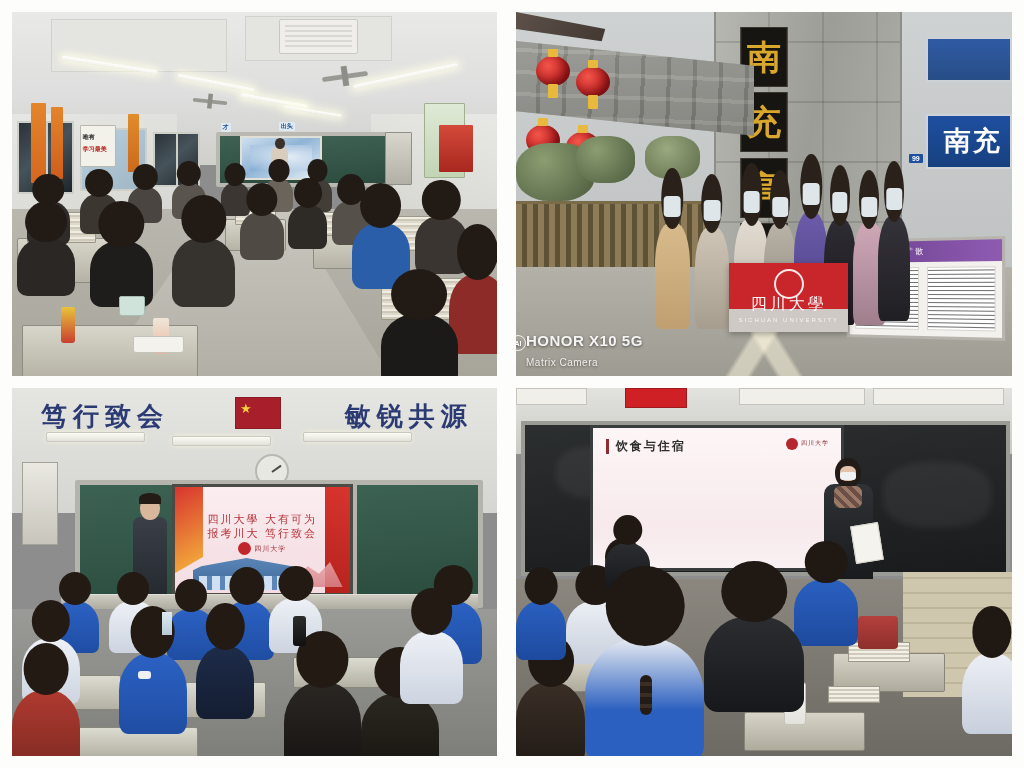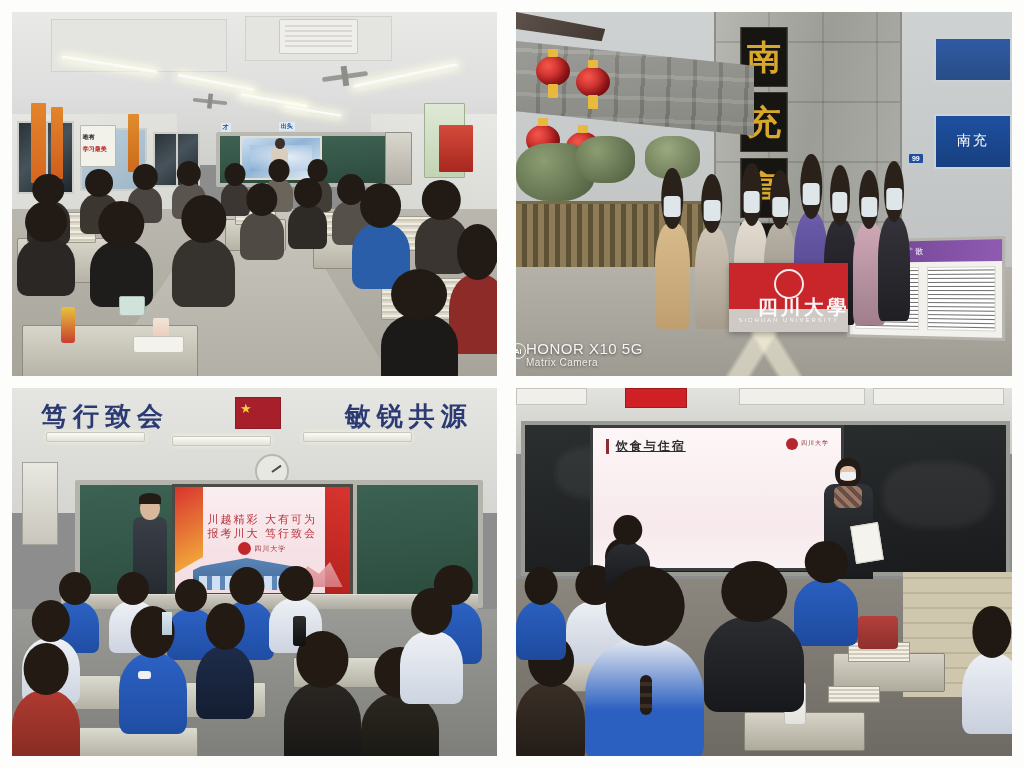--- a/index.html
+++ b/index.html
@@ -106,49 +106,49 @@
     background:repeating-linear-gradient(90deg,#8d7c57 0 6px,#5d5136 6px 11px);
     border-top:3px solid #7a6c49;}
   #p2 .ground{position:absolute;left:0;bottom:0;width:100%;height:30%;
     background:linear-gradient(180deg,#b4b1a8,#9e9b92);}
   #p2 .ground .paint{position:absolute;inset:0;
     background:
       linear-gradient(58deg,transparent 46%,rgba(255,250,225,.5) 47% 50%,transparent 51%),
       linear-gradient(-58deg,transparent 46%,rgba(255,250,225,.5) 47% 50%,transparent 51%);}
   #p2 .bluesign{position:absolute;background:linear-gradient(180deg,#1e4fa0,#17407f);
     border:2px solid #cdd3d8;display:flex;align-items:center;justify-content:center;
-    color:#fff;font-size:14px;font-weight:normal;letter-spacing:2px;
-    font-family:"DejaVu Sans", sans-serif;}
+    color:#fff;font-size:27px;font-weight:bold;letter-spacing:2px;
+    font-family:"DejaVu Sans", sans-serif;padding-left:8px;}
   #p2 .notice{position:absolute;background:#f2f1ed;border:3px solid #b6b4ad;}
   #p2 .notice .nhead{position:absolute;left:0;top:0;width:100%;height:22%;
     background:linear-gradient(90deg,#6b3f8f,#8e5bb0);color:#fff;font-size:8px;
     display:flex;align-items:center;padding-left:6px;box-sizing:border-box;
     font-family:"DejaVu Sans", sans-serif;}
   #p2 .notice .ncol{position:absolute;top:28%;height:64%;width:42%;background:#fff;
     border:1px solid #d6d4cd;
     background-image:repeating-linear-gradient(180deg,#6f6f6f 0 1px,#fff 1px 4px);
     background-size:100% 4px;background-position:0 6px;background-repeat:repeat;}
   #p2 .person{position:absolute;border-radius:40% 40% 12% 12%;}
   #p2 .person:before{content:"";position:absolute;left:50%;top:-52%;transform:translateX(-50%);
     width:62%;height:58%;border-radius:50%;background:#2a211b;}
   #p2 .person:after{content:"";position:absolute;left:50%;top:-26%;transform:translateX(-50%);
     width:48%;height:20%;border-radius:4px;background:#dfe6ea;}
   #p2 .flag{position:absolute;background:linear-gradient(180deg,#c8262b 0 66%,#cfc9c6 66% 100%);
     box-shadow:0 2px 6px rgba(0,0,0,.3);}
   #p2 .flag .emb{position:absolute;left:50%;top:9%;transform:translateX(-50%);
     width:26px;height:26px;border-radius:50%;border:2px solid rgba(255,255,255,.9);}
   #p2 .flag .cn{position:absolute;left:50%;top:44%;transform:translateX(-50%);
-    color:rgba(255,255,255,.95);font-size:20px;font-weight:bold;letter-spacing:3px;
-    white-space:nowrap;font-family:"DejaVu Sans", sans-serif;margin-left:15px;}
+    color:rgba(255,255,255,.95);font-size:16px;font-weight:normal;letter-spacing:3px;
+    white-space:nowrap;font-family:"DejaVu Sans", sans-serif;}
   #p2 .flag .en{position:absolute;left:50%;top:78%;transform:translateX(-50%);
     color:rgba(255,255,255,.8);font-size:6px;letter-spacing:2px;white-space:nowrap;}
   #p2 .wm{position:absolute;left:10px;bottom:8px;color:rgba(255,255,255,.92);
     text-shadow:0 1px 3px rgba(0,0,0,.55);}
-  #p2 .wm .l1{font-size:15px;font-weight:normal;letter-spacing:.5px;}
-  #p2 .wm .l2{font-size:10px;letter-spacing:.5px;opacity:.9;}
+  #p2 .wm .l1{font-size:15px;font-weight:bold;letter-spacing:.5px;}
+  #p2 .wm .l2{font-size:10px;letter-spacing:.5px;opacity:.9;margin-top:8px;}
   #p2 .wm .ai{position:absolute;left:-16px;top:3px;width:14px;height:14px;border-radius:50%;
     border:1.5px solid rgba(255,255,255,.85);font-size:7px;color:#fff;
     display:flex;align-items:center;justify-content:center;font-weight:bold;}
 
   
   #p3{left:12px;top:388px;width:485px;height:368px;}
   #p3 .wall{position:absolute;left:0;top:0;width:100%;height:34%;
     background:linear-gradient(180deg,#e5e5e2,#d5d5d1);}
   #p3 .calli{position:absolute;color:#2b3a72;font-weight:bold;white-space:nowrap;
     font-size:26px;letter-spacing:6px;font-family:"DejaVu Serif", serif;}
@@ -211,21 +211,21 @@
   #p4 .redbox{position:absolute;background:#cf2026;border:1px solid #9e1a1e;}
   #p4 .whbox{position:absolute;background:#f0efe9;border:1px solid #c4c3bc;}
   #p4 .bb{position:absolute;background:linear-gradient(175deg,#2c2f30,#191b1c);
     border:4px solid #9b9b95;}
   #p4 .bbsmudge{position:absolute;background:rgba(255,255,255,.055);border-radius:40%;
     filter:blur(3px);}
   #p4 .slide{position:absolute;background:linear-gradient(180deg,#fdf6f7,#f7e9ec 70%,#f9f1f3);
     border:3px solid #3a3d3e;overflow:hidden;}
   #p4 .slide .accent{position:absolute;left:5%;top:8%;width:3px;height:11%;background:#8d2b33;}
   #p4 .slide .h1{position:absolute;left:9%;top:7%;color:#2d2d2d;font-size:12px;
-    font-weight:bold;letter-spacing:2px;font-family:"DejaVu Sans", sans-serif;text-decoration:underline;}
+    font-weight:bold;letter-spacing:2px;font-family:"DejaVu Sans", sans-serif;}
   #p4 .slide .logo{position:absolute;right:5%;top:7%;display:flex;align-items:center;gap:3px;}
   #p4 .slide .logo .seal{width:12px;height:12px;border-radius:50%;background:#b3272d;}
   #p4 .slide .logo .lt{color:#8b2a30;font-size:6px;letter-spacing:1px;
     font-family:"DejaVu Sans", sans-serif;}
   #p4 .slide .band{position:absolute;left:3%;right:3%;top:26%;height:27%;
     background:linear-gradient(90deg,#3b2f3a 0 22%,#d98ca0 22% 46%,#e9a6b4 46% 70%,#7c8e62 70% 86%,#e2b9c2 86% 100%);
     overflow:hidden;}
   #p4 .slide .band .pag{position:absolute;left:2%;top:14%;width:18%;height:80%;
     background:linear-gradient(180deg,#6e5a54,#463a36);
     clip-path:polygon(0 46%,50% 8%,100% 46%,100% 100%,0 100%);}
@@ -444,21 +444,21 @@
       <div class="lightbar" style="left:33%;top:13%;width:20%;height:2.2%;"></div>
       <div class="lightbar" style="left:60%;top:12%;width:22%;height:2.2%;"></div>
       <div class="clock" style="left:50%;top:18%;"></div>
 
       <div class="bb" style="left:13%;top:25%;width:60%;height:32%;"></div>
       <div class="bb" style="left:70%;top:25%;width:25%;height:32%;"></div>
 
       <div class="slide" style="left:33%;top:26%;width:36%;height:29%;">
         <div class="redL"></div>
         <div class="redR"></div>
-        <div class="t1">川越精彩  大有可为</div>
+        <div class="t1">四川大學  大有可为</div>
         <div class="t2">报考川大  笃行致会</div>
         <div class="logo">
           <div class="seal"></div>
           <div class="lt">四川大学</div>
         </div>
         <div class="bld"></div>
         <div class="hill"></div>
       </div>
 
       <div class="presenter" style="left:25%;top:35%;width:7%;height:24%;"></div>

